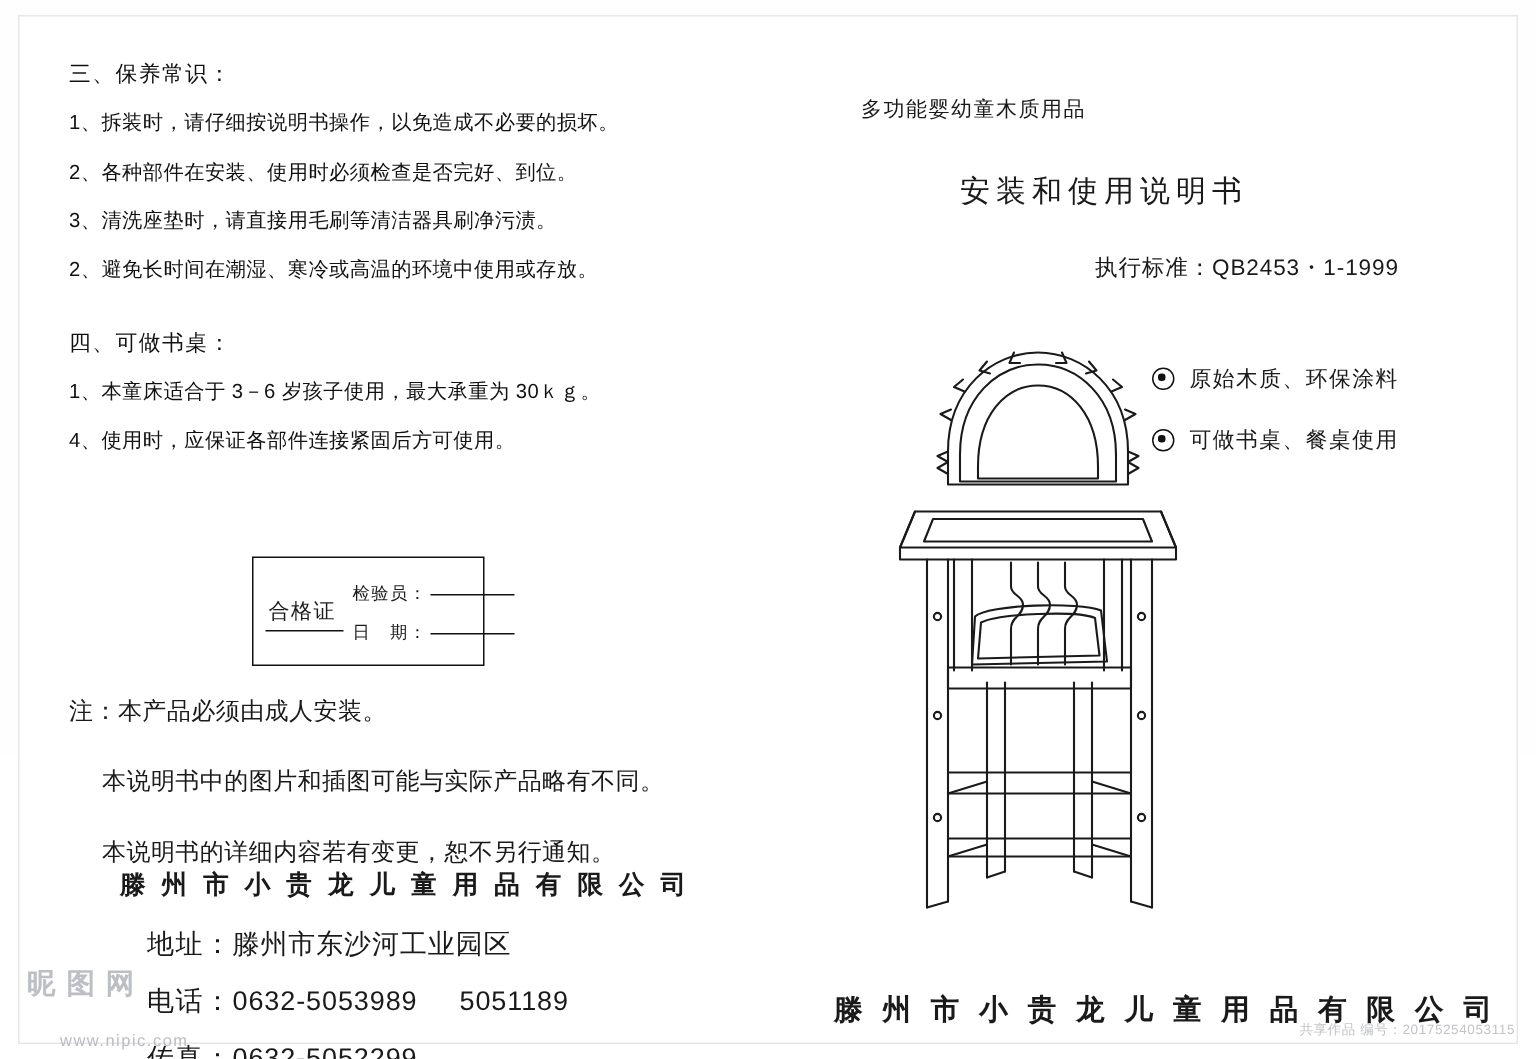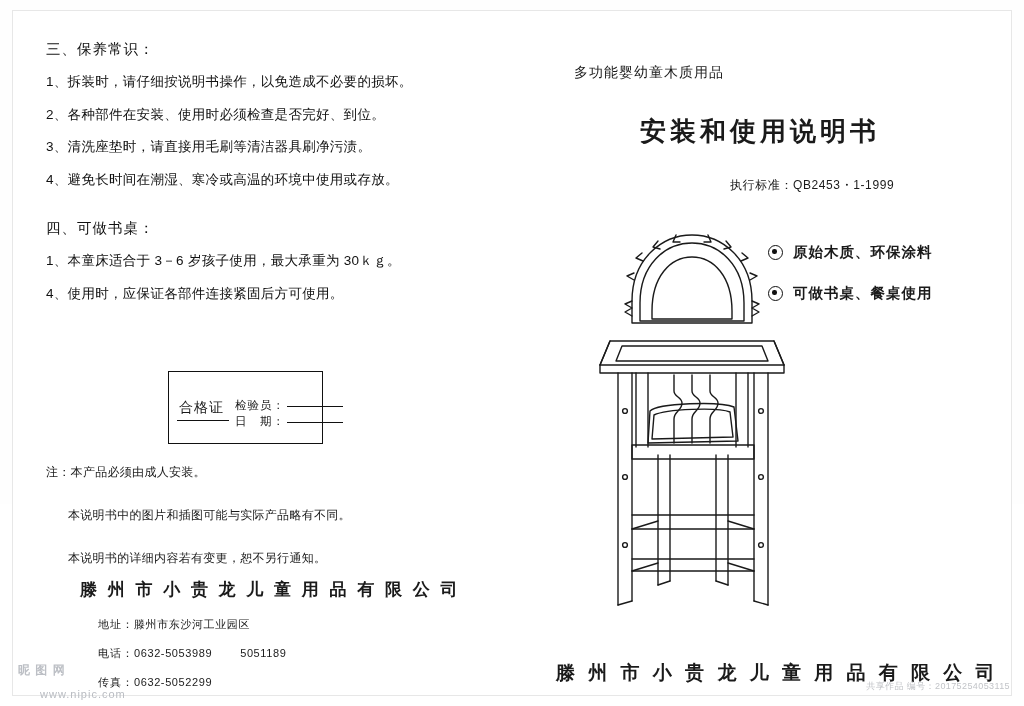--- a/index.html
+++ b/index.html
@@ -98,32 +98,32 @@
     letter-spacing: 1px;
     white-space: nowrap;
   }
   .cert-row .rule {
     display: inline-block;
     width: 56px;
     border-bottom: 1px solid #111;
     margin-left: 2px;
     vertical-align: 2px;
   }
-  #cert-row-1 { top: 26px; }
+  #cert-row-1 { top: 16px; }
   #cert-row-2 { top: 42px; }
 
   
   #notes {
     position: absolute;
     left: 46px;
     top: 464px;
     width: 440px;
   }
   .note-line {
-    font-size: 12px;
+    font-size: 16px;
     margin: 0 0 26px 0;
     letter-spacing: 0.3px;
     white-space: nowrap;
     font-family: Liberation Mono, monospace;
   }
   .note-indent { padding-left: 22px; }
 
   
   #company-left {
     position: absolute;
@@ -132,21 +132,21 @@
     width: 420px;
   }
   #company-name-left {
     font-size: 17px;
     font-weight: bold;
     letter-spacing: 3px;
     margin: 0 0 16px 0;
     white-space: nowrap;
   }
   .contact-line {
-    font-size: 11px;
+    font-size: 18px;
     letter-spacing: 0.6px;
     margin: 0 0 14px 0;
     padding-left: 18px;
     white-space: nowrap;
   }
   .contact-line .lbl { letter-spacing: 1px; }
   .contact-line .gap { display: inline-block; width: 28px; }
 
   
   #right-panel {
@@ -154,27 +154,27 @@
     left: 530px;
     top: 40px;
     width: 470px;
   }
   #prod-kicker {
     font-size: 14px;
     letter-spacing: 1px;
     margin: 24px 0 0 44px;
   }
   #manual-title {
-    font-size: 26px;
+    font-size: 20px;
     letter-spacing: 4px;
     margin: 32px 0 0 110px;
-    font-weight: 700;
+    font-weight: 400;
   }
   #standard-line {
-    font-size: 12px;
+    font-size: 15px;
     letter-spacing: 0.6px;
     margin: 28px 0 0 200px;
   }
   
   #bullets {
     position: absolute;
     left: 768px;
     top: 243px;
     width: 230px;
   }
@@ -196,21 +196,21 @@
   .bullet-mark::after {
     content: "";
     position: absolute;
     left: 3.2px; top: 3.2px;
     width: 4.4px; height: 4.4px;
     background: #111;
     border-radius: 50%;
   }
   .bullet-text {
     font-size: 14.5px;
-    font-weight: bold;
+    font-weight: normal;
     letter-spacing: 1px;
     text-align: center;
   }
 
   
   #chair-wrap {
     position: absolute;
     left: 570px;
     top: 215px;
     width: 240px;
@@ -230,22 +230,22 @@
     font-weight: bold;
     letter-spacing: 4px;
     margin: 0;
     white-space: nowrap;
   }
 
   
   #watermark {
     position: absolute;
     left: 18px;
-    top: 662px;
-    font-size: 12px;
+    top: 643px;
+    font-size: 19px;
     font-weight: bold;
     color: #b9bcc2;
     letter-spacing: 1px;
     opacity: .95;
   }
   #watermark-sub {
     position: absolute;
     left: 40px;
     top: 688px;
     font-size: 11px;
@@ -268,21 +268,21 @@
 
 <div id="page">
   <div id="sheet"></div>
   <div class="fold"></div>
 
   <div id="left-panel">
     <p class="sec-title">三、保养常识：</p>
     <p class="line">1、拆装时，请仔细按说明书操作，以免造成不必要的损坏。</p>
     <p class="line">2、各种部件在安装、使用时必须检查是否完好、到位。</p>
     <p class="line">3、清洗座垫时，请直接用毛刷等清洁器具刷净污渍。</p>
-    <p class="line">4、避免长时间在潮湿、寒冷或高温的环境中使用或存放。</p>
+    <p class="line">2、避免长时间在潮湿、寒冷或高温的环境中使用或存放。</p>
 
     <div class="block-gap"></div>
 
     <p class="sec-title">四、可做书桌：</p>
     <p class="line">1、本童床适合于 3－6 岁孩子使用，最大承重为 30ｋｇ。</p>
     <p class="line">4、使用时，应保证各部件连接紧固后方可使用。</p>
   </div>
 
   <div id="cert-box">
     <span id="cert-label">合格证</span>

